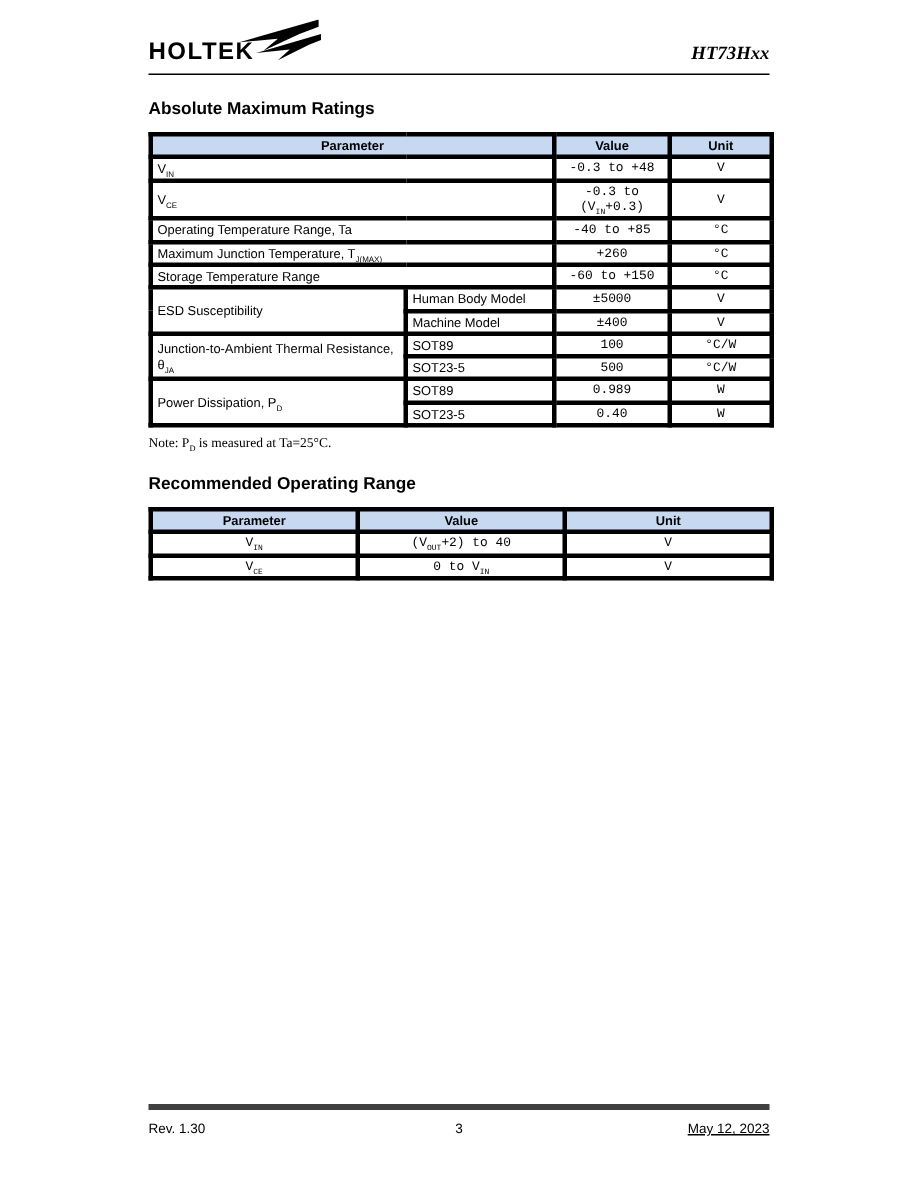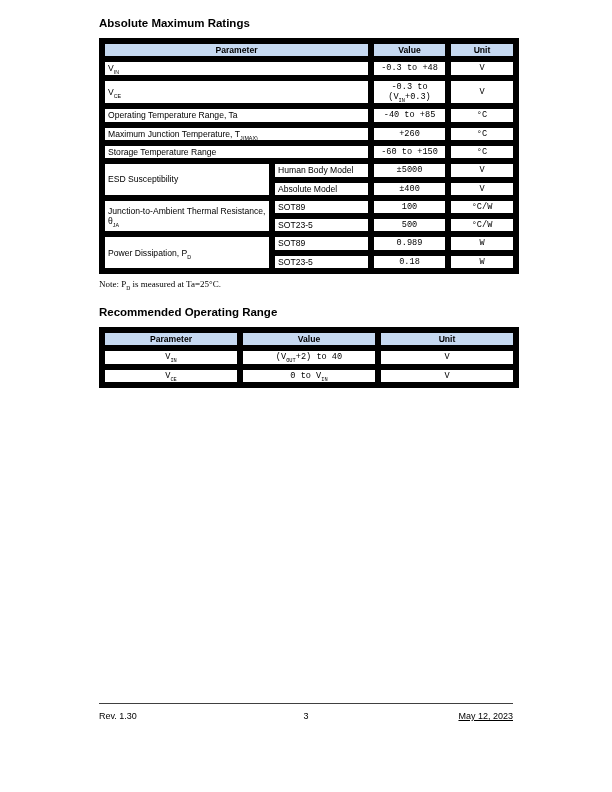--- a/index.html
+++ b/index.html
@@ -40,21 +40,21 @@
   }
   h2.section-title.second { }
 
   
   table.dtable {
     border-collapse:collapse; table-layout:fixed; width:414px;
     font-size:8.6px;
     border:1.5px solid #000;
   }
   .dtable th, .dtable td {
-    border:6px solid #000000;
+    border:3px solid #000000;
     padding:1px 3px;
     height:13px;
     line-height:1.2;
     vertical-align:middle;
   }
   .dtable th {
     background:var(--table-header-bg, #c6d9f1);
     font-weight:bold; text-align:center;
   }
   .dtable td.param { text-align:left; }
@@ -62,35 +62,45 @@
   sub { font-size:0.62em; line-height:0; }
 
   
   p.note {
     font-family:"Liberation Serif", serif;
     font-size:9px; margin-top:5px;
   }
 
   
   .page-footer {
-    position:absolute; left:99px; top:703px; width:414px;
-    border-top:1px solid #404040;
+    position:absolute; left:99px; top:736px; width:414px;
+    border-top:4px solid #404040;
     padding-top:7px;
     display:flex; align-items:flex-end;
     font-size:9px;
   }
   .page-footer .f-left  { flex:1; text-align:left; }
   .page-footer .f-center{ flex:1; text-align:center; }
   .page-footer .f-right { flex:1; text-align:right;text-decoration:underline; }
 </style>
 </head>
 <body>
 
 <div class="content">
 
+  <div class="page-header">
+    <div class="logo">
+      <span class="logo-text">HOLTEK</span>
+      <svg class="logo-mark" width="56" height="28" viewBox="0 0 70 35" aria-hidden="true">
+        <polygon points="68,0 2,19 34,16 22,26 52,12 68,6" fill="#000"></polygon>
+        <polygon points="70,12 16,28 44,25 34,34 60,21 70,17" fill="#000"></polygon>
+      </svg>
+    </div>
+    <div class="doc-title">HT73Hxx</div>
+  </div>
 
   <h2 class="section-title">Absolute Maximum Ratings</h2>
 
   <table class="dtable">
     <colgroup>
       <col style="width:170px">
         <col style="width:99px">
         <col style="width:77px">
         <col style="width:68px">
     </colgroup>
@@ -128,21 +138,21 @@
         <td class="c">°C</td>
       </tr>
 
       <tr>
         <td rowspan="2" class="param"><span>ESD Susceptibility</span><sub></sub></td>
         <td class="param">Human Body Model</td>
         <td class="c">±5000</td>
         <td class="c">V</td>
       </tr>
       <tr>
-        <td class="param">Absolute Model</td>
+        <td class="param">Machine Model</td>
         <td class="c">±400</td>
         <td class="c">V</td>
       </tr>
 
       <tr>
         <td rowspan="2" class="param"><span>Junction-to-Ambient Thermal Resistance, θ</span><sub>JA</sub></td>
         <td class="param">SOT89</td>
         <td class="c">100</td>
         <td class="c">°C/W</td>
       </tr>
@@ -153,21 +163,21 @@
       </tr>
 
       <tr>
         <td rowspan="2" class="param"><span>Power Dissipation, P</span><sub>D</sub></td>
         <td class="param">SOT89</td>
         <td class="c">0.989</td>
         <td class="c">W</td>
       </tr>
       <tr>
         <td class="param">SOT23-5</td>
-        <td class="c">0.18</td>
+        <td class="c">0.40</td>
         <td class="c">W</td>
       </tr>
     </tbody>
   </table>
 
   <p class="note"><span>Note: P</span><sub>D</sub><span> is measured at Ta=25°C.</span></p>
 
   <h2 class="section-title second">Recommended Operating Range</h2>
 
   <table class="dtable">

